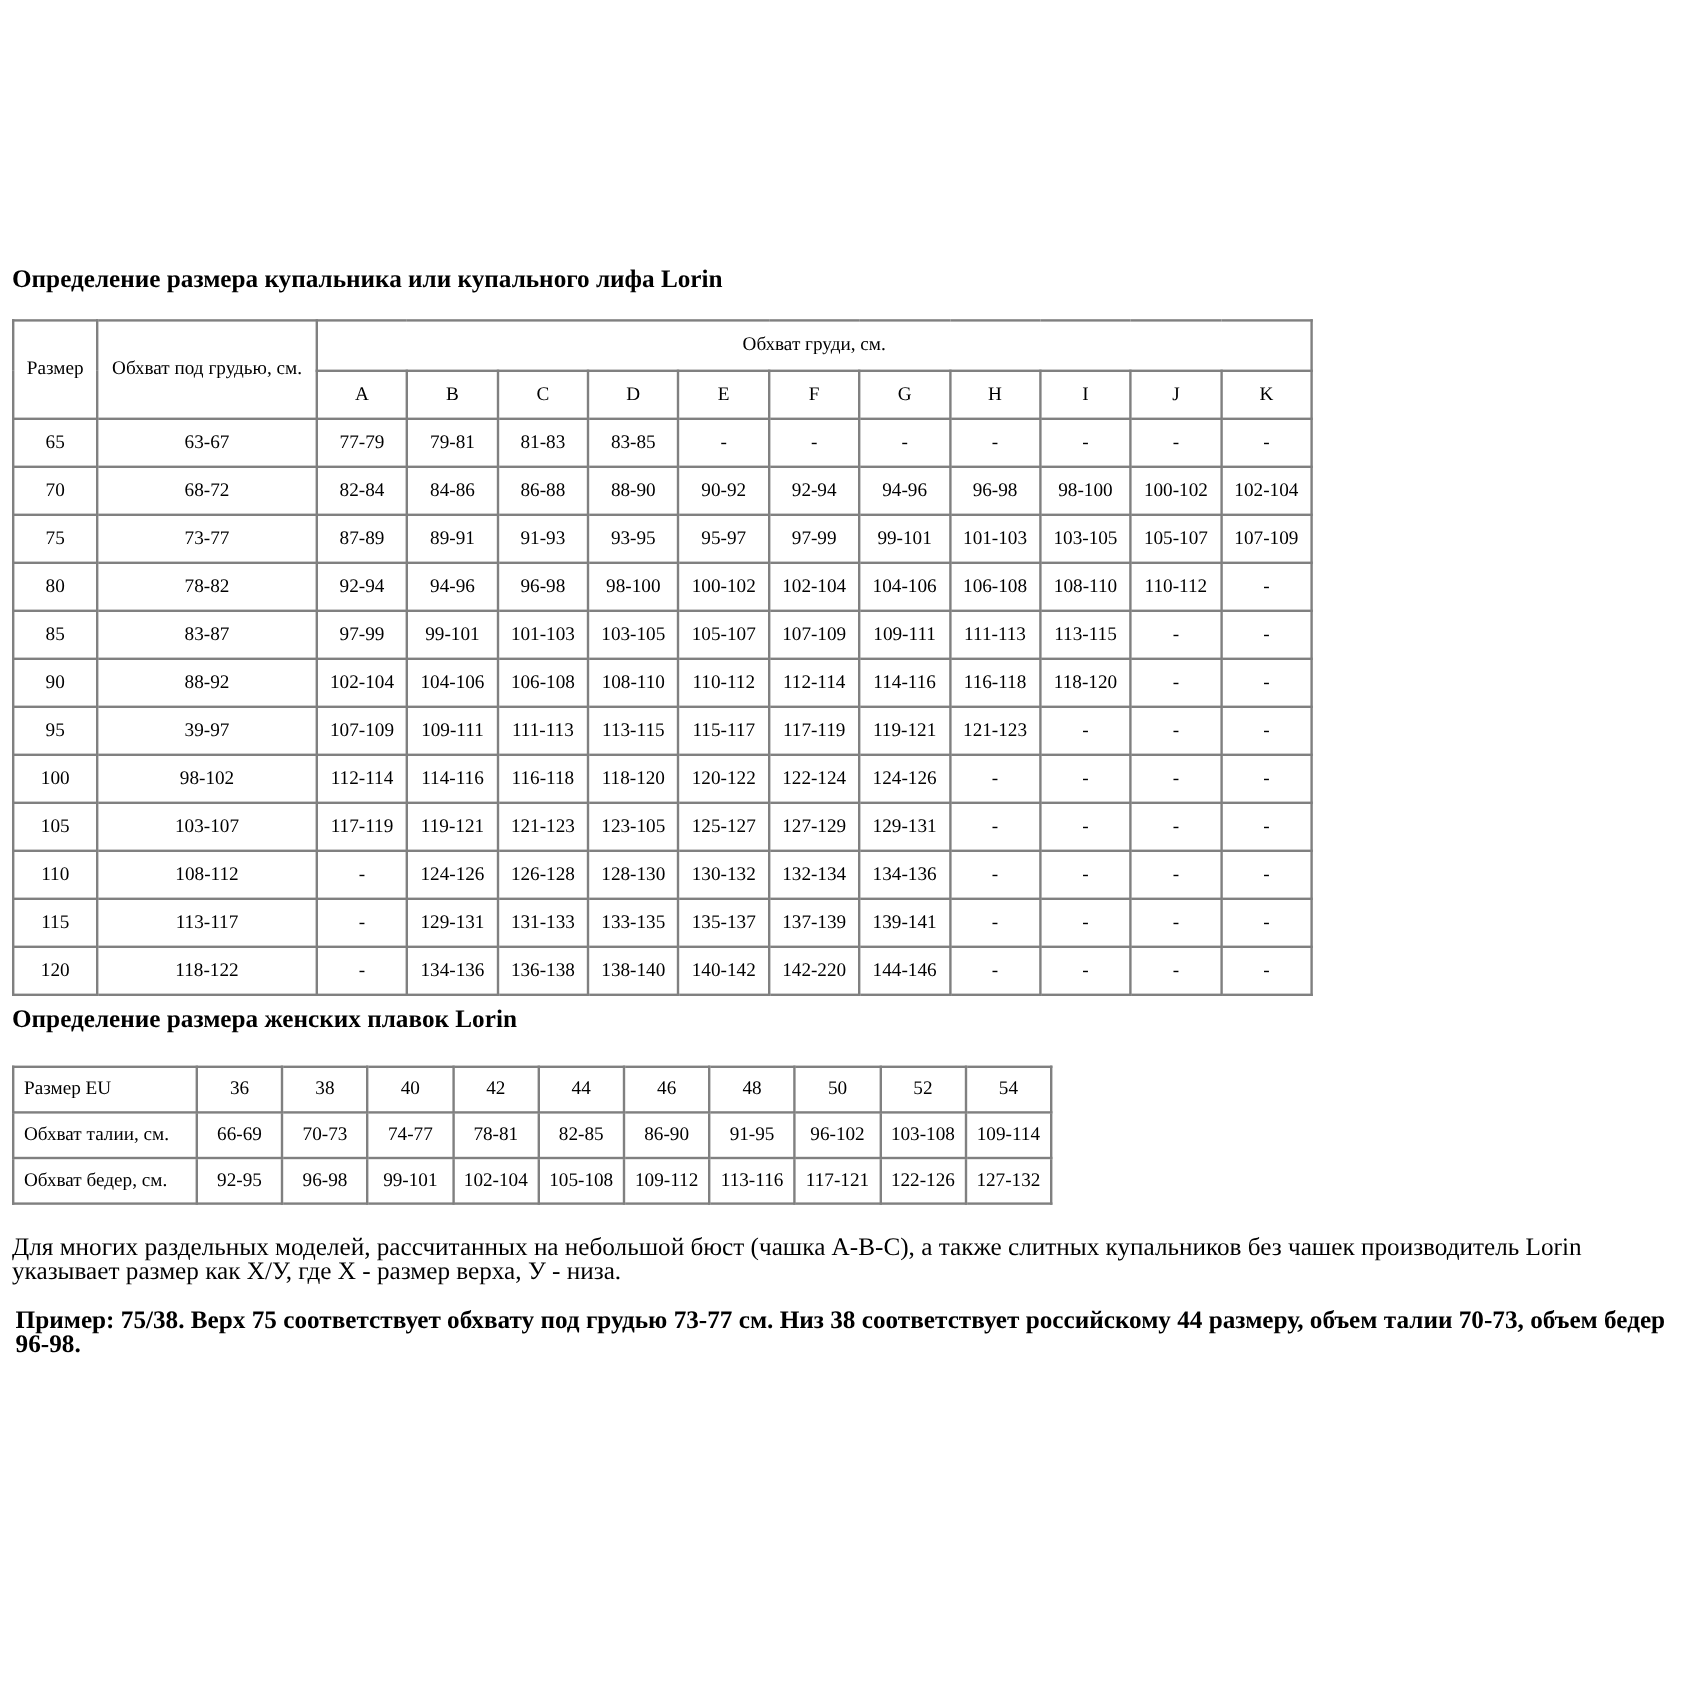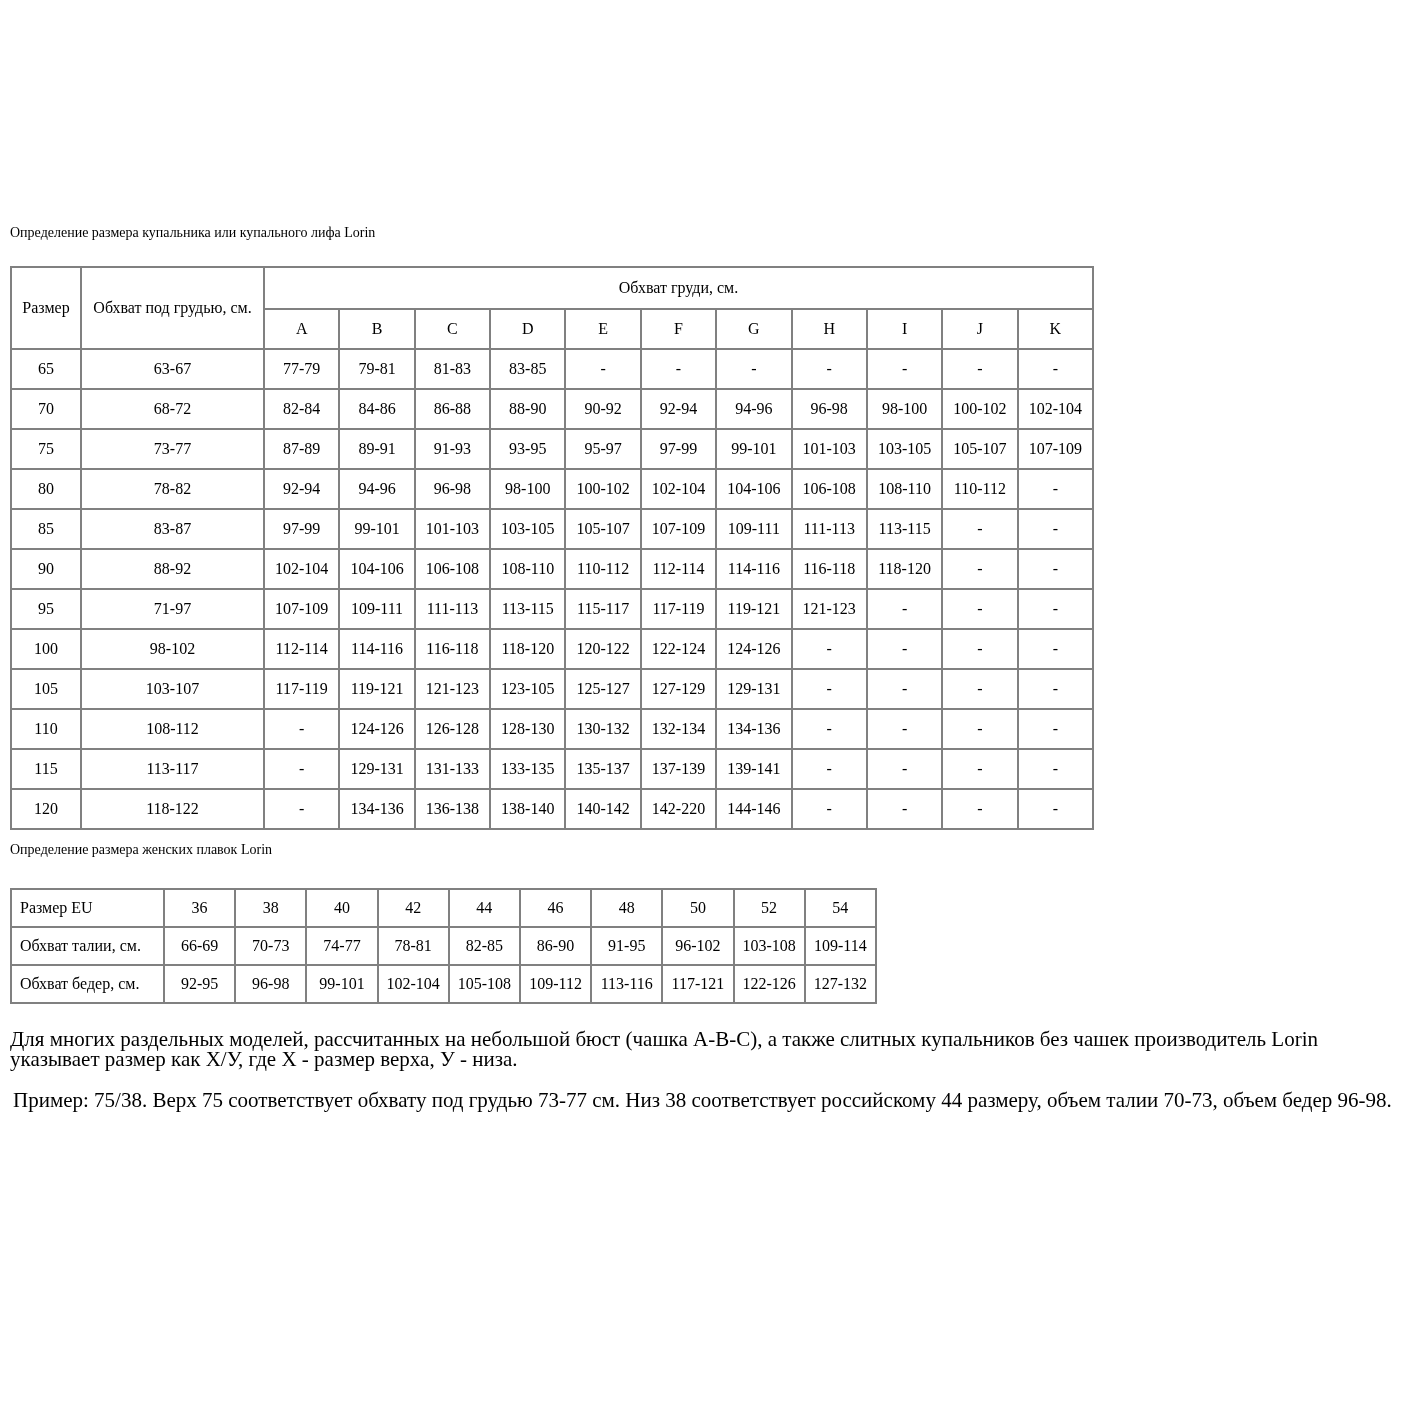--- a/index.html
+++ b/index.html
@@ -11,22 +11,22 @@
   }
   .page {
     width: 1404px;
     height: 1404px;
     box-sizing: border-box;
     padding: 0 10px;
     overflow: hidden;
     background: #ffffff;
   }
   .section-title {
-    font-size: 14px;
-    font-weight: normal;
+    font-size: 21px;
+    font-weight: bold;
     line-height: 23px;
     margin: 0;
   }
   #title1 { padding-top: 221px; }
   #title2 { padding-top: 8px; }
 
   table {
     border-collapse: collapse;
     table-layout: fixed;
     background: #ffffff;
@@ -58,21 +58,21 @@
     text-align: left;
     padding-left: 8px;
   }
 
   .note {
     font-size: 21px;
     line-height: 20px;
     margin: 0;
   }
   #note1 { padding-top: 25px; }
-  #note2 { padding-top: 21px; padding-left: 3px; }
+  #note2 { padding-top: 21px; padding-left: 3px; font-weight: bold; }
 </style>
 </head>
 <body>
 
 <div class="page">
 
   <h2 id="title1" class="section-title">Определение размера купальника или купального лифа Lorin</h2>
 
   <table id="bra-table">
     <colgroup>
@@ -185,21 +185,21 @@
           <td>110-112</td>
           <td>112-114</td>
           <td>114-116</td>
           <td>116-118</td>
           <td>118-120</td>
           <td>-</td>
           <td>-</td>
         </tr>
         <tr>
           <td>95</td>
-          <td>71-97</td>
+          <td>39-97</td>
           <td>107-109</td>
           <td>109-111</td>
           <td>111-113</td>
           <td>113-115</td>
           <td>115-117</td>
           <td>117-119</td>
           <td>119-121</td>
           <td>121-123</td>
           <td>-</td>
           <td>-</td>

